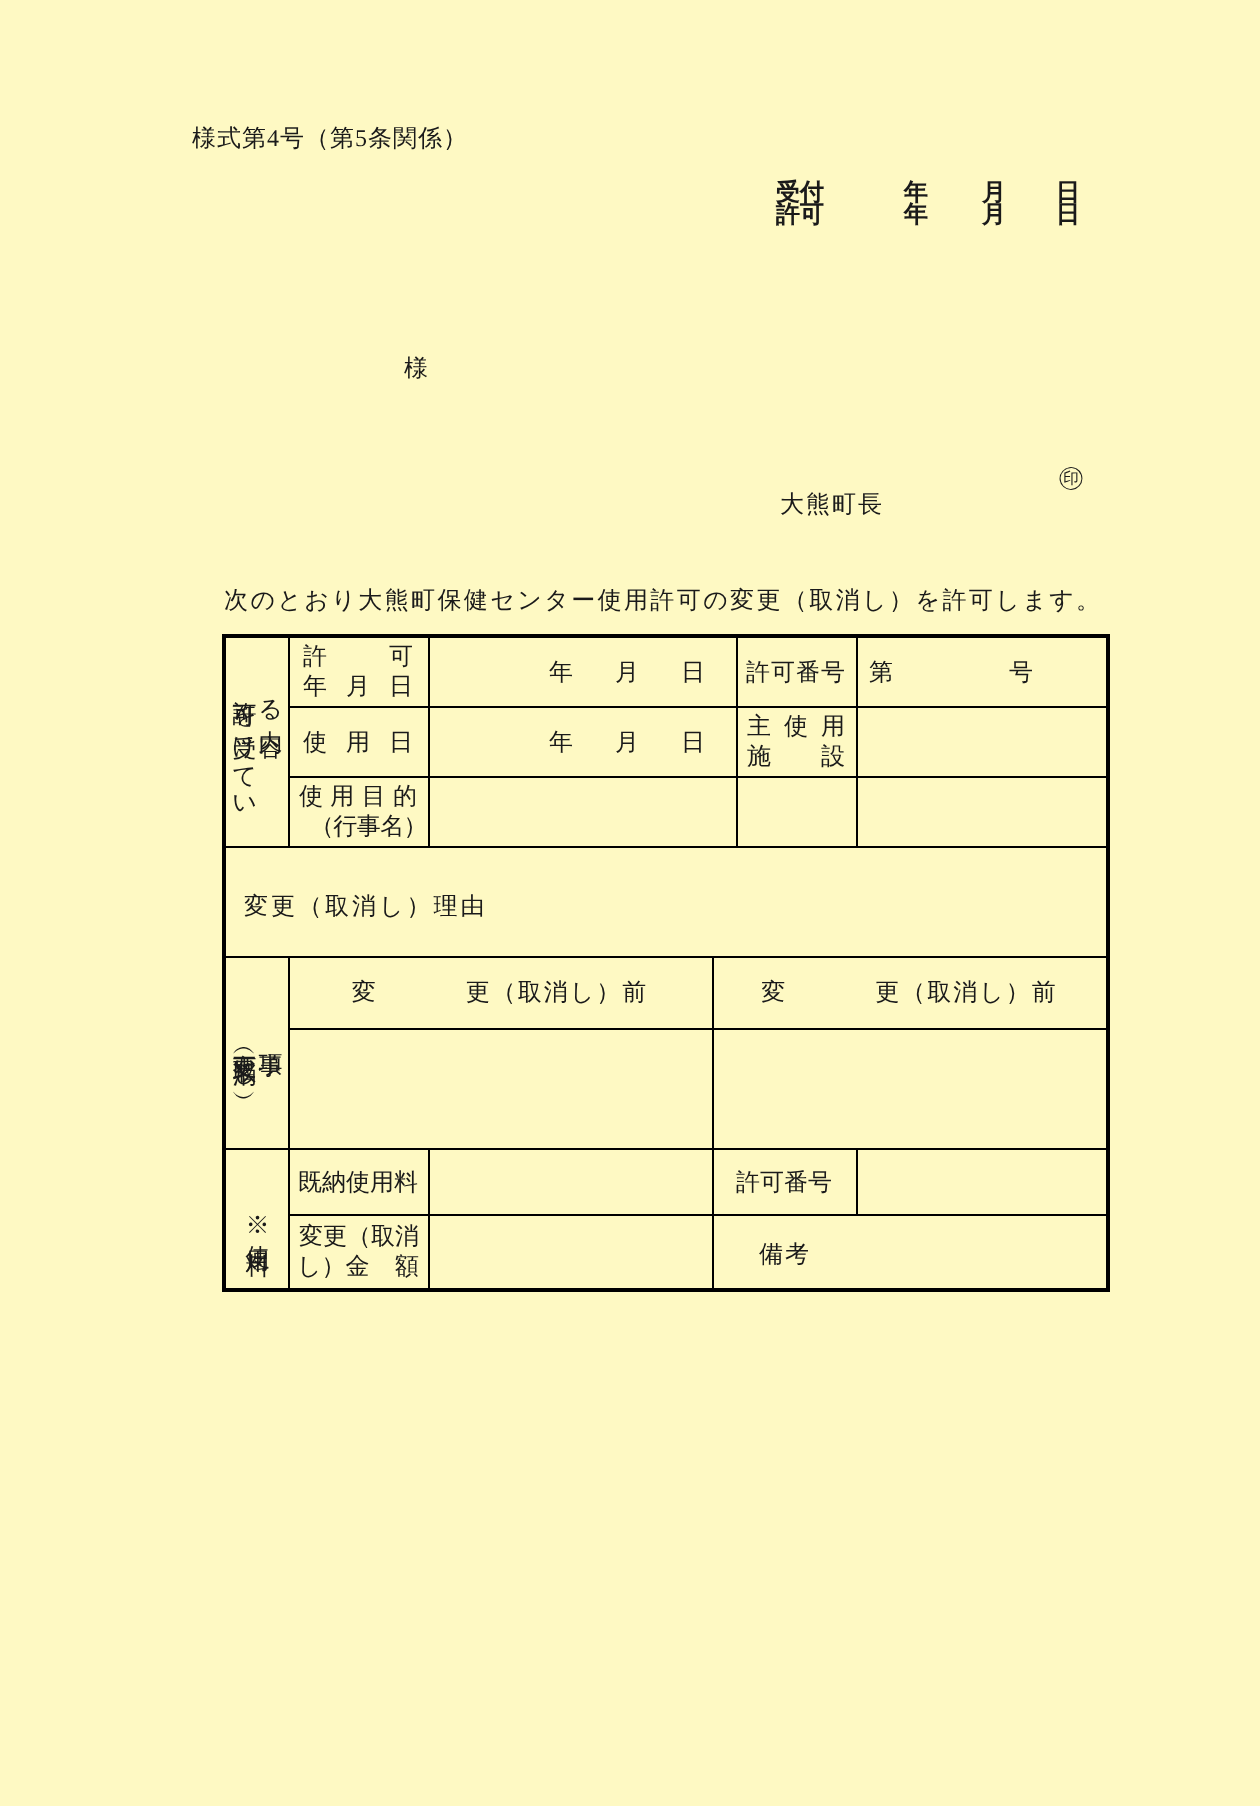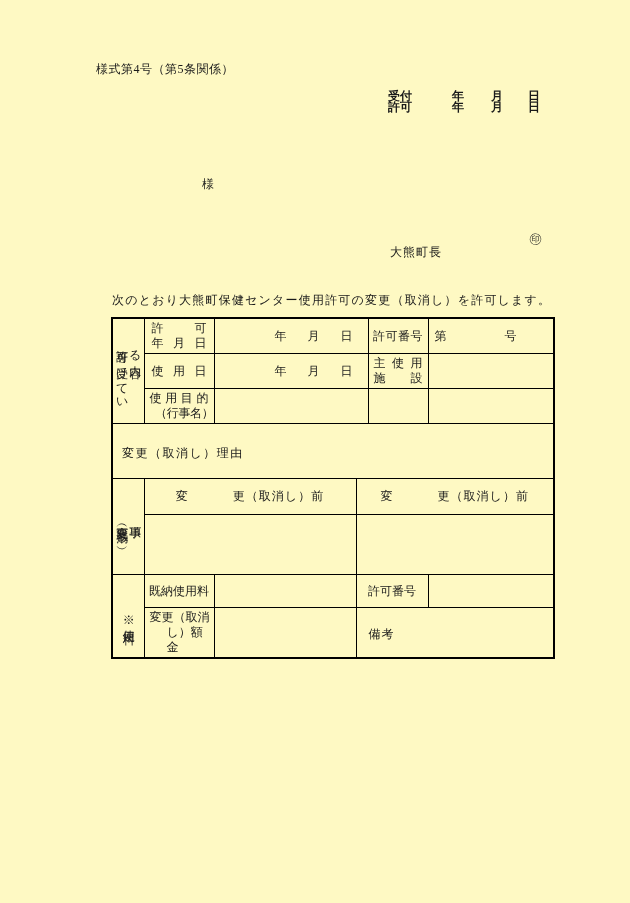--- a/index.html
+++ b/index.html
@@ -38,21 +38,21 @@
 
   .lbl{padding:2px 0;}
   .jrow{display:flex;justify-content:space-between;padding:0 7px;line-height:15px;}
   .cline{text-align:right;line-height:15px;letter-spacing:-0.3px;}
   .dateval{display:flex;justify-content:flex-end;column-gap:21px;padding-right:15px;}
   .no-cell{display:flex;align-items:center;padding-left:6px;column-gap:58px;}
   .ctr{text-align:center;letter-spacing:0.5px;}
   .beforehdr{display:flex;justify-content:center;align-items:center;column-gap:44px;letter-spacing:1px;}
   .topcell{vertical-align:top;}
   .topcell .inner{padding:5px 16px 0 9px;letter-spacing:1.5px;}
-  .topcell .inner.remarks{padding:4px 0 0 12px;letter-spacing:1px;}
+  .topcell .inner.remarks{padding:4px 0 0 23px;letter-spacing:1px;}
 </style>
 </head>
 <body>
 
 <div class="page">
 
   <div class="abs form-number">様式第4号（第5条関係）</div>
 
   <div class="abs stamp-row" style="top:88px;">
     <span class="stamp-label">受付</span>
@@ -205,21 +205,21 @@
         </td>
         <td class="ctr" style="letter-spacing:0;">既納使用料</td>
         <td></td>
         <td colspan="2" class="ctr" style="letter-spacing:0;">許可番号</td>
         <td></td>
       </tr>
       <tr style="height:37px;">
         <td>
           <div class="lbl">
             <div style="padding-left:5px;line-height:15px;">変更（取消</div>
-            <div class="jrow" style="padding:0 22px;justify-content:space-between;">
+            <div class="jrow" style="padding:0 4px;justify-content:space-between;">
               <span>し）金</span>
               <span>額</span>
             </div>
           </div>
         </td>
         <td></td>
         <td colspan="3" class="topcell">
           <div class="inner remarks">備考</div>
         </td>
       </tr>

